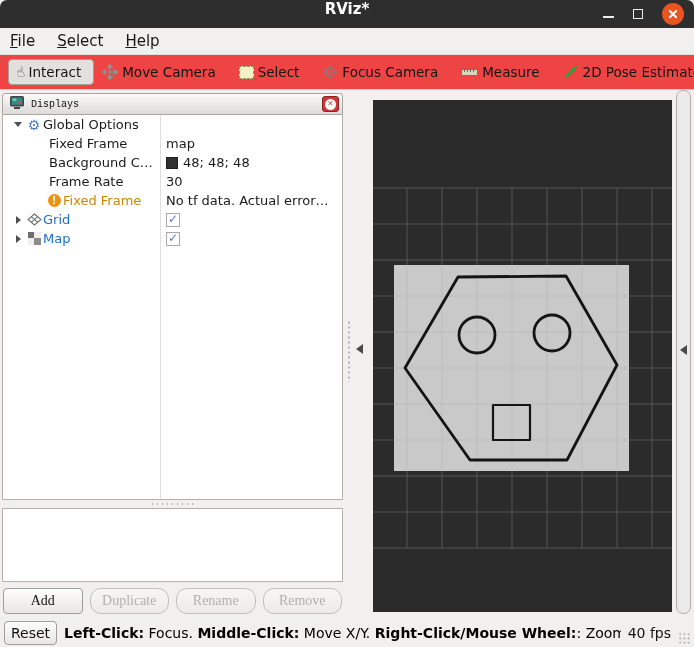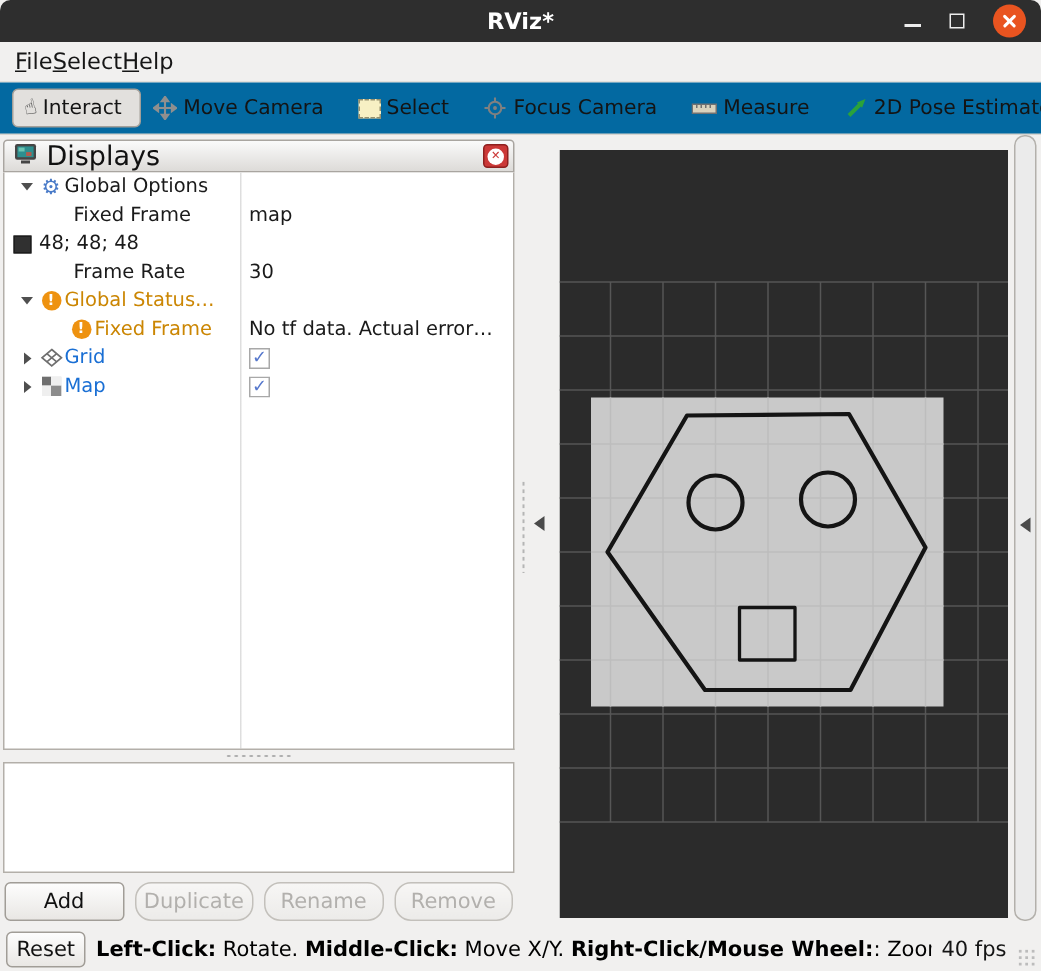--- a/index.html
+++ b/index.html
@@ -3,59 +3,59 @@
 <meta charset="utf-8">
 <style>
   * { box-sizing: border-box; margin: 0; padding: 0; }
   html,body { width:694px; height:647px; }
   body { font-family: "DejaVu Sans", "Liberation Sans", sans-serif; background:#f1f0ef; overflow:hidden; }
 
   .window { width:694px; height:647px; display:flex; flex-direction:column; background:#f1f0ef; }
 
   
   .titlebar { height:28px; background:#2e2e2e; border-radius:7px 7px 0 0; position:relative;
-              display:flex; align-items:center; justify-content:center; flex:0 0 auto; }
+              display:flex; align-items:flex-start; justify-content:center; flex:0 0 auto; }
   .titlebar .title { color:#ffffff; font-weight:700; font-size:15px; }
   .win-controls { position:absolute; right:10px; top:0; height:28px; display:flex; align-items:center; gap:19px; }
   .wc { display:inline-flex; align-items:center; justify-content:center; cursor:default; }
   .wc-min { width:11px; height:11px; border-bottom:2px solid #ededed; margin-bottom:4px; }
   .wc-max { width:10px; height:10px; border:1.5px solid #ededed; }
   .wc-close { width:22px; height:22px; border-radius:50%; background:#e95420; position:relative; }
   .wc-close::before, .wc-close::after { content:""; position:absolute; left:50%; top:50%; width:11px; height:1.8px;
       background:#fff; border-radius:1px; }
   .wc-close::before { transform:translate(-50%,-50%) rotate(45deg); }
   .wc-close::after  { transform:translate(-50%,-50%) rotate(-45deg); }
 
   
-  .menubar { height:27px; background:#f1f0ef; display:flex; align-items:center; padding-left:10px; 
+  .menubar { height:27px; background:#f1f0ef; display:flex; align-items:center; padding-left:10px; gap:22px;
              border-bottom:1px solid #e2dfda; flex:0 0 auto; }
   .menu-item { display:inline-block; font-size:15px; color:#161616; cursor:default; }
   .menu-item::first-letter { text-decoration:underline; }
 
   
-  .toolbar { height:35px; background:#0369a1; display:flex; align-items:center; padding:0 6px 0 3px;
+  .toolbar { height:35px; background:#ef4444; display:flex; align-items:center; padding:0 6px 0 3px;
              border-bottom:1px solid #d8d5d0; flex:0 0 auto; position:relative; }
   .tb-handle { width:8px; height:24px; margin-right:5px;
       background-image:radial-gradient(#c0bdb7 1px, transparent 1.1px); background-size:4px 4px; }
   .tool { display:inline-flex; align-items:center; gap:4px; font-size:13.5px; color:#141414;
           margin-right:23px; white-space:nowrap; cursor:default; }
   .tool.active { background:#e2e0dd; border:1px solid #a39f99; border-radius:4px; padding:4px 12px 4px 7px;
                  margin-right:8px; }
   .ticon { display:inline-flex; align-items:center; justify-content:center; }
   .hand-icon::before { content:"☝"; font-size:14px; color:#3c3c3c; display:inline-block; transform:rotate(-12deg); }
   .select-box-icon { width:15px; height:13px; background:#f7f0c4; border:1.6px dashed #95906f; }
 
   
   .main { flex:1 1 auto; display:flex; background:#f1f0ef; overflow:hidden; }
 
   
   .displays-panel { width:345px; flex:0 0 345px; display:flex; flex-direction:column; padding-top:3px; }
   .panel-header { height:22px; margin:0 2px; background:linear-gradient(#fafafa,#dddbd8);
       border:1px solid #a9a5a0; border-radius:3px 3px 0 0; display:flex; align-items:center; padding:0 3px 0 6px; }
-  .panel-title { font-size:18px; color:#111; margin-left:6px; flex:1; }
+  .panel-title { font-size:10px; color:#111; margin-left:6px; flex:1;font-family:Liberation Mono, monospace; }
   .panel-close { width:17px; height:16px; background:#cb3837; border:1px solid #8e201f; border-radius:3px;
       display:flex; align-items:center; justify-content:center; cursor:default; }
   .panel-close .pc-circle { width:11px; height:11px; background:#ffffff; border-radius:50%;
       display:flex; align-items:center; justify-content:center; }
   .pc-circle::before { content:"✕"; font-size:7.5px; font-weight:700; color:#cb3837; line-height:1; }
 
   .tree { flex:1 1 auto; margin:0 2px; background:#ffffff; border:1px solid #b3afa9; border-top:none;
           overflow:hidden; position:relative;
           background-image:linear-gradient(#dedede,#dedede); background-repeat:no-repeat;
           background-position:157px 0; background-size:1px 100%; }
@@ -80,21 +80,21 @@
   .swatch { width:12px; height:12px; background:#303030; border:1px solid #1d1d1d; margin-right:5px; flex:0 0 12px; }
   .checkbox { width:14px; height:14px; background:#fff; border:1px solid #a8a8a8; position:relative; cursor:default; }
   .checkbox.checked::after { content:"✓"; position:absolute; left:1px; top:-2px; font-size:12px; font-weight:700;
       color:#5577cc; }
 
   .h-splitter { height:8px; display:flex; align-items:center; justify-content:center; }
   .h-splitter .dots { width:46px; height:4px;
       background-image:radial-gradient(#aeaeae 1px, transparent 1.1px); background-size:5px 4px; }
   .desc-box { height:74px; margin:0 2px; background:#ffffff; border:1px solid #b3afa9; }
 
-  .panel-buttons { display:flex; gap:7px; padding:6px 3px 4px 3px; }
+  .panel-buttons { display:flex; gap:7px; padding:6px 3px 4px 3px;font-family:Liberation Serif, serif; }
   .pbtn { flex:1; height:26px; font-family:inherit; font-size:14px; color:#111;
       background:linear-gradient(#fdfdfd,#e9e7e4); border:1px solid #a19d97; border-radius:4px; cursor:default; }
   .pbtn:disabled { color:#b2b0ad; border-color:#c3c0bb; background:linear-gradient(#f7f6f5,#ecebe9);border-radius:11px; }
 
   
   .v-splitter { position:relative; flex:0 0 auto; }
   .v-splitter.left { width:28px; }
   .v-splitter.right { width:22px; }
   .collapse-arrow { position:absolute; width:0; height:0; border-top:5px solid transparent;
       border-bottom:5px solid transparent; border-right:7px solid #4a4a4a; }
@@ -247,47 +247,38 @@
         <div class="trow">
           <div class="tname pad-child">
             <span>Fixed Frame</span>
           </div>
           <div class="tval">
               <span>map</span>
             </div>
         </div>
 
         <div class="trow">
+          <div class="tname pad-child">
+            <span>Background C…</span>
+          </div>
           <div class="tval">
             <span class="swatch"></span>
             <span>48; 48; 48</span>
           </div>
         </div>
 
         <div class="trow">
           <div class="tname pad-child">
             <span>Frame Rate</span>
           </div>
           <div class="tval">
               <span>30</span>
             </div>
         </div>
 
-        <div class="trow">
-          <div class="tname pad-top">
-            <span class="exp">
-                <span class="exp-down"></span>
-              </span>
-            <span class="ricon">
-                <span class="warn-icon"></span>
-              </span>
-            <span class="lbl-orange">Global Status…</span>
-          </div>
-          <div class="tval"></div>
-        </div>
 
         <div class="trow">
           <div class="tname pad-warnchild">
             <span class="ricon">
                 <span class="warn-icon"></span>
               </span>
             <span class="lbl-orange">Fixed Frame</span>
           </div>
           <div class="tval">
               <span>No tf data.  Actual error…</span>
@@ -375,18 +366,18 @@
     </div>
 
     <div class="v-splitter right">
       <span class="strip"></span>
       <span class="collapse-arrow"></span>
     </div>
   </div>
 
   <div class="statusbar">
     <button class="reset-btn">Reset</button>
-    <div class="status-help"><span class="b">Left-Click:</span><span> Rotate. </span><span class="b">Middle-Click:</span><span> Move X/Y. </span><span class="b">Right-Click/Mouse Wheel:</span><span>: Zoom. </span></div>
+    <div class="status-help"><span class="b">Left-Click:</span><span> Focus. </span><span class="b">Middle-Click:</span><span> Move X/Y. </span><span class="b">Right-Click/Mouse Wheel:</span><span>: Zoom. </span></div>
     <span class="fps">40 fps</span>
     <span class="grip"></span>
   </div>
 
 </div>
 
 </body></html>

